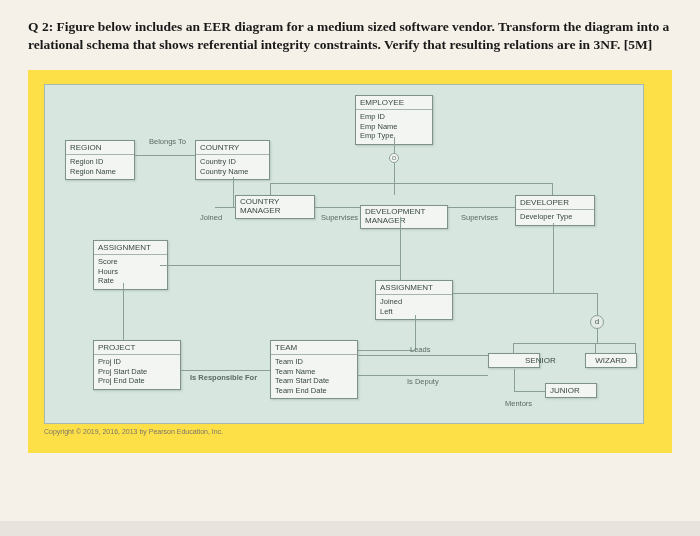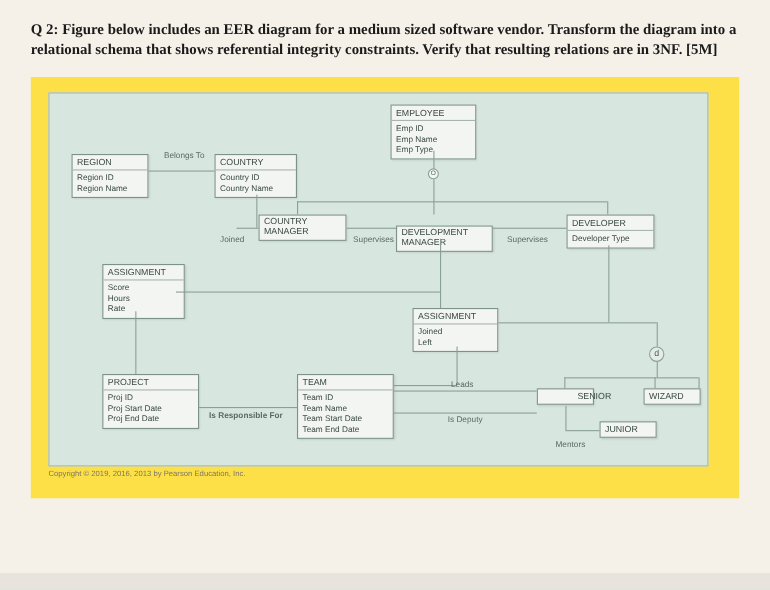--- a/index.html
+++ b/index.html
@@ -230,21 +230,21 @@
       <div class="conn h" style="left:313px; top:270px; width:130px;"></div>
       <div class="label" style="left:365px; top:260px;">Leads</div>
 
       <div class="conn h" style="left:313px; top:290px; width:130px;"></div>
       <div class="label" style="left:362px; top:292px;">Is Deputy</div>
 
       <div class="entity" style="left:443px; top:268px; width:52px;padding-left:32px;">
         <div class="title" style="border-bottom:none;">SENIOR</div>
       </div>
 
-      <div class="entity" style="left:540px; top:268px; width:52px;">
+      <div class="entity" style="left:540px; top:268px; width:52px;text-align:center;">
         <div class="title" style="border-bottom:none;">WIZARD</div>
       </div>
 
       <div class="entity" style="left:500px; top:298px; width:52px;">
         <div class="title" style="border-bottom:none;">JUNIOR</div>
       </div>
 
       <div class="conn v" style="left:469px; top:284px; height:22px;"></div>
       <div class="conn h" style="left:469px; top:306px; width:31px;"></div>
       <div class="label" style="left:460px; top:314px;">Mentors</div>

